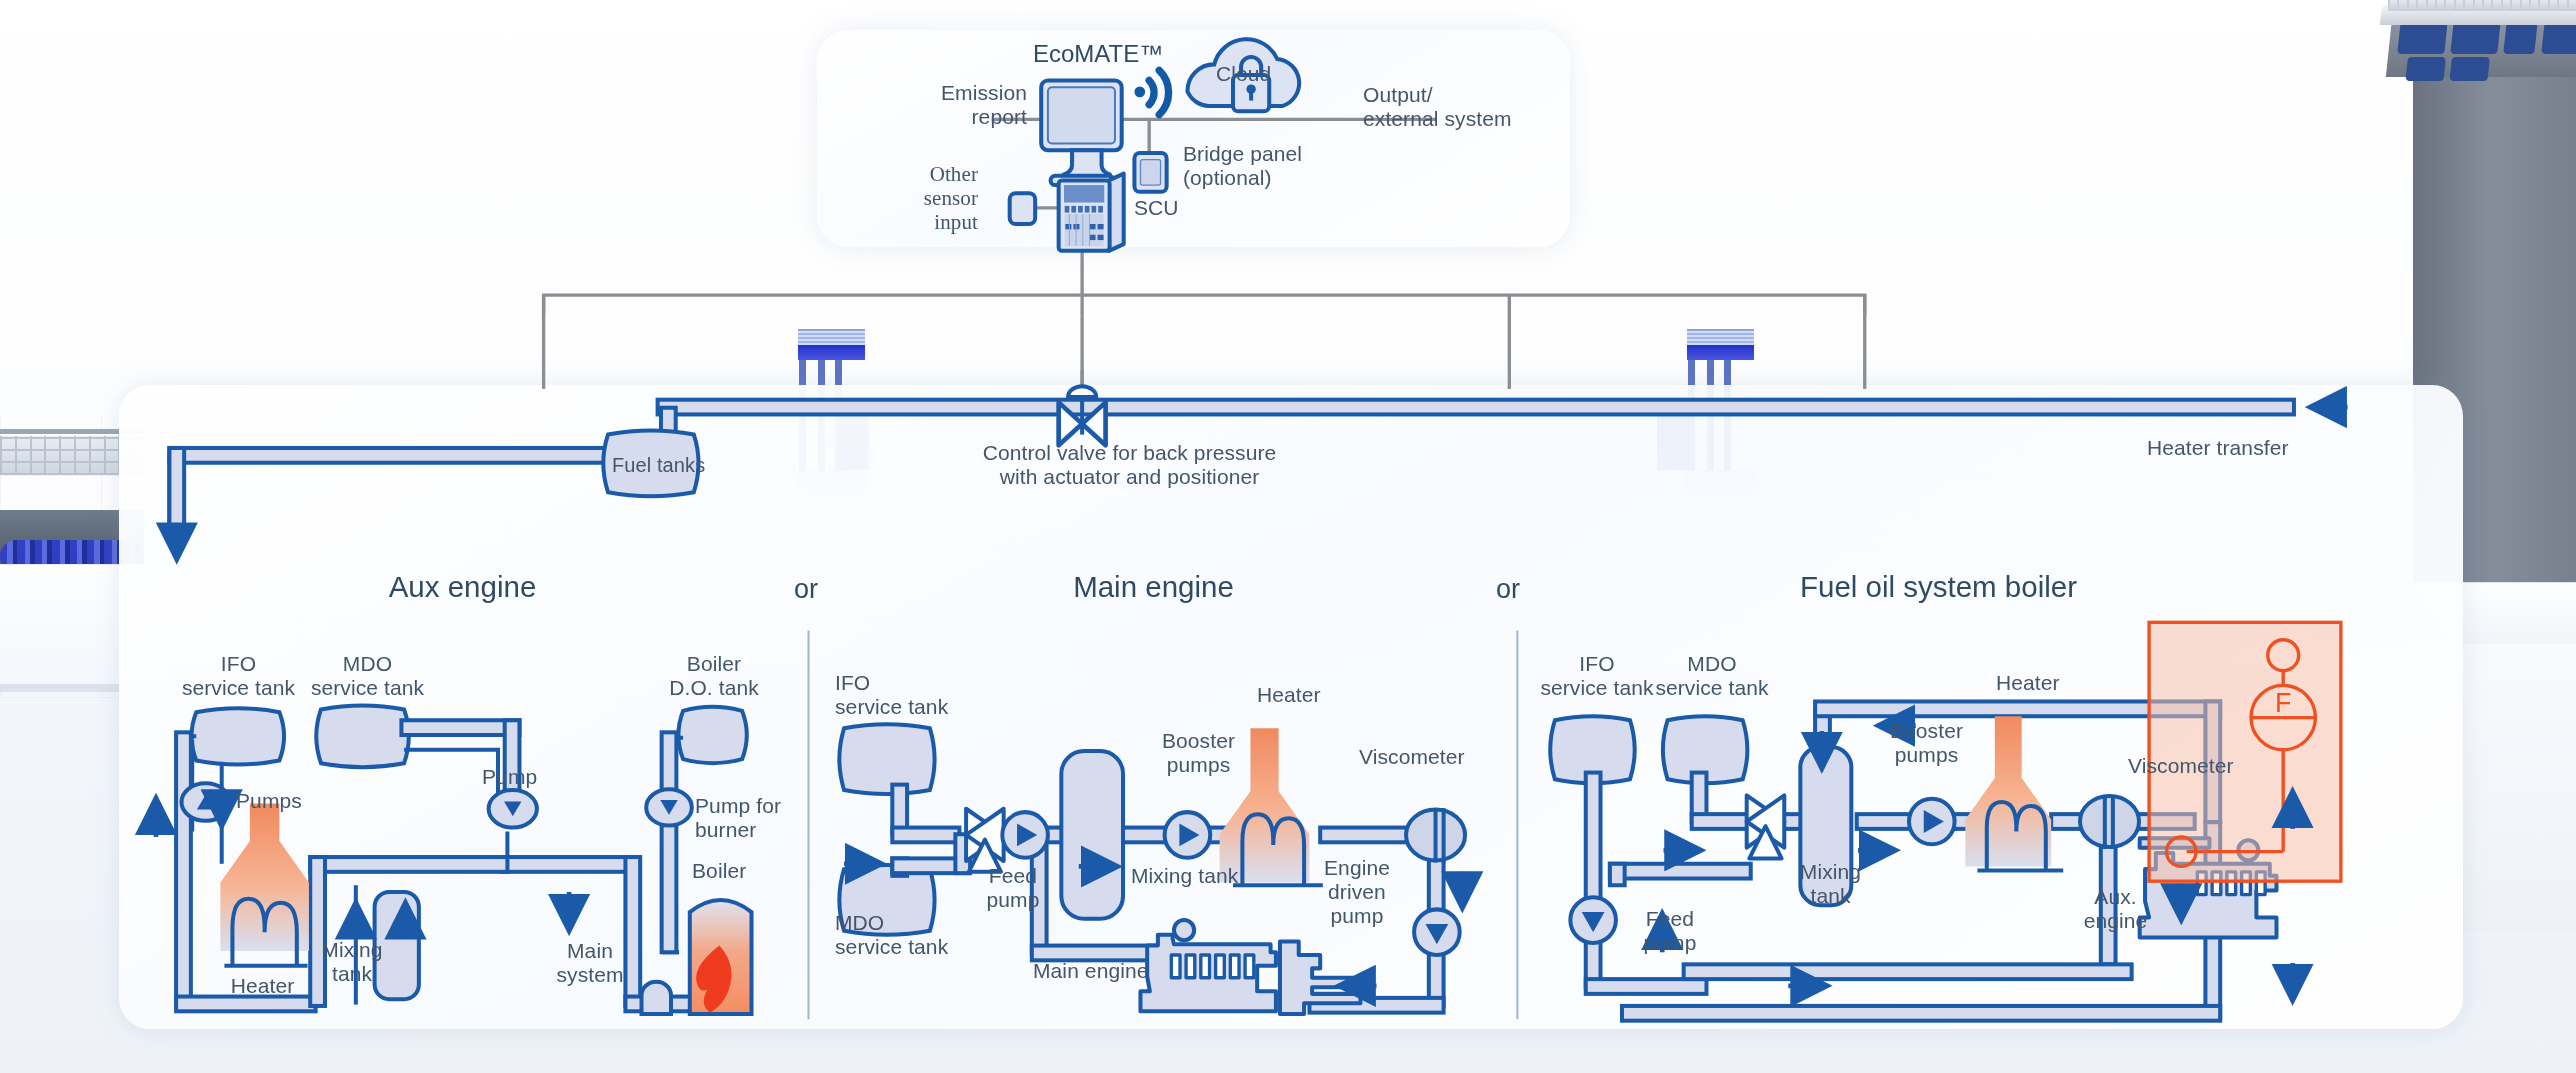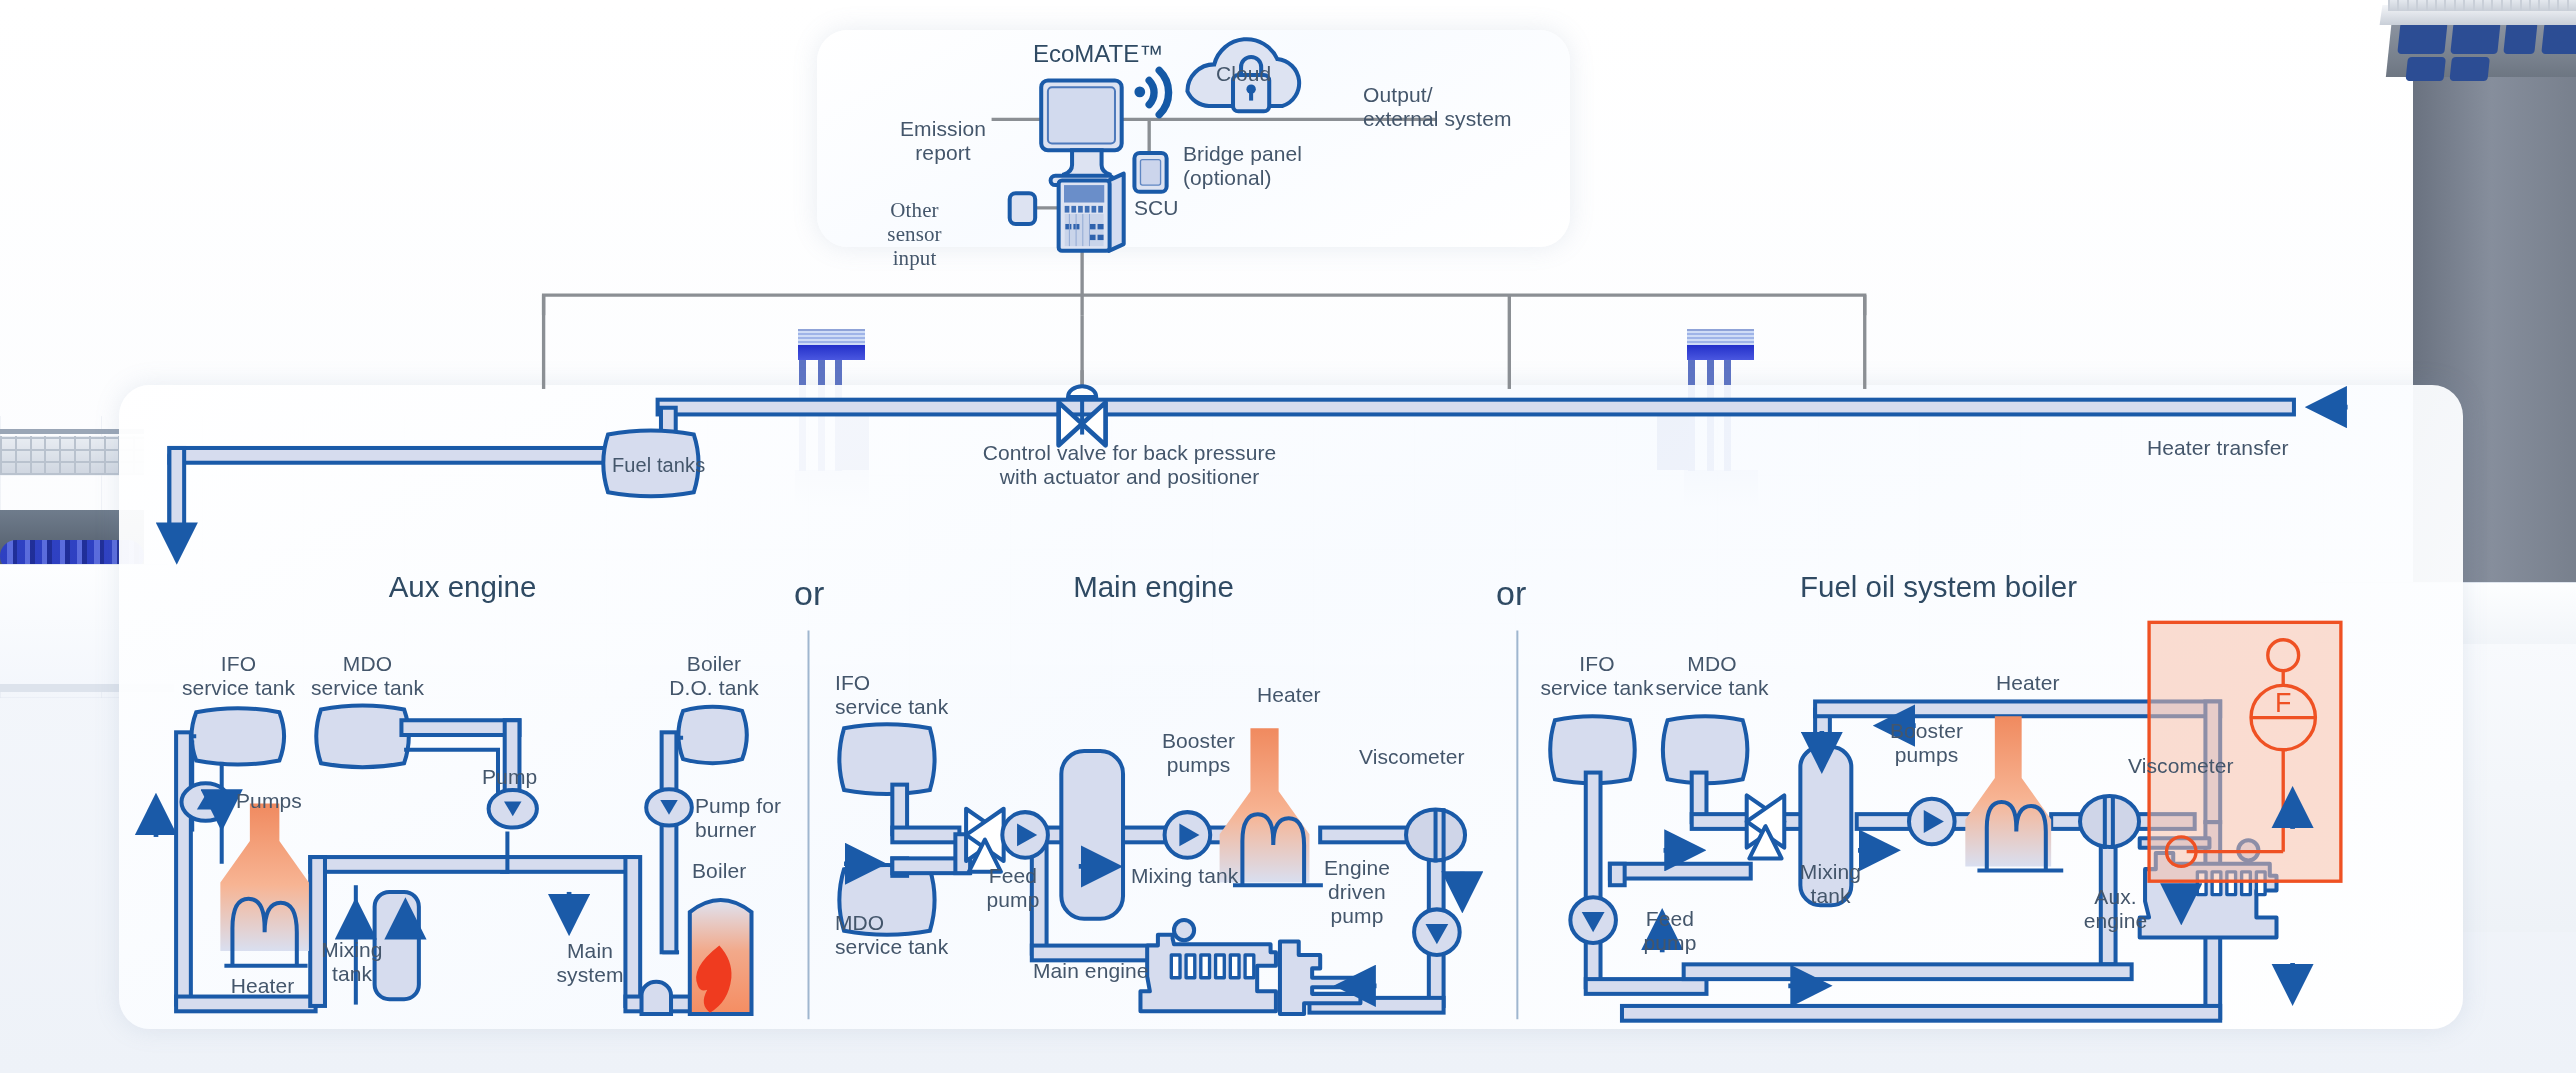--- a/index.html
+++ b/index.html
@@ -67,23 +67,23 @@
   .card{position:absolute;border-radius:31px;
         background:linear-gradient(150deg,rgba(255,255,255,.97),rgba(248,251,255,.93) 45%,rgba(255,255,255,.99));
         box-shadow:0 0 25.5px rgba(120,140,175,.16);}
   #top-card{left:817px;top:29.5px;width:753px;height:217px;}
   #main-card{left:119px;top:385px;width:2344px;height:644px;}
 
   
   .lbl{position:absolute;color:#44566b;font-size:21px;line-height:24px;
        white-space:pre;letter-spacing:0.1px;}
   .lbl.c{text-align:center;}
-  .lbl.r{text-align:center;margin-top:36px;}
+  .lbl.r{text-align:right;}
   .title{position:absolute;color:#2f4a63;font-size:29.5px;font-weight:400;white-space:nowrap;text-align:center;}
-  .or{position:absolute;color:#2f4a63;font-size:34px;}
+  .or{position:absolute;color:#2f4a63;font-size:27px;}
 
   
   svg.layer{position:absolute;left:0;top:0;width:2576px;height:1073px;overflow:visible;
             pointer-events:none;}
 </style>
 </head>
 <body>
 
 <div id="bg">
   <div class="sky"></div>

